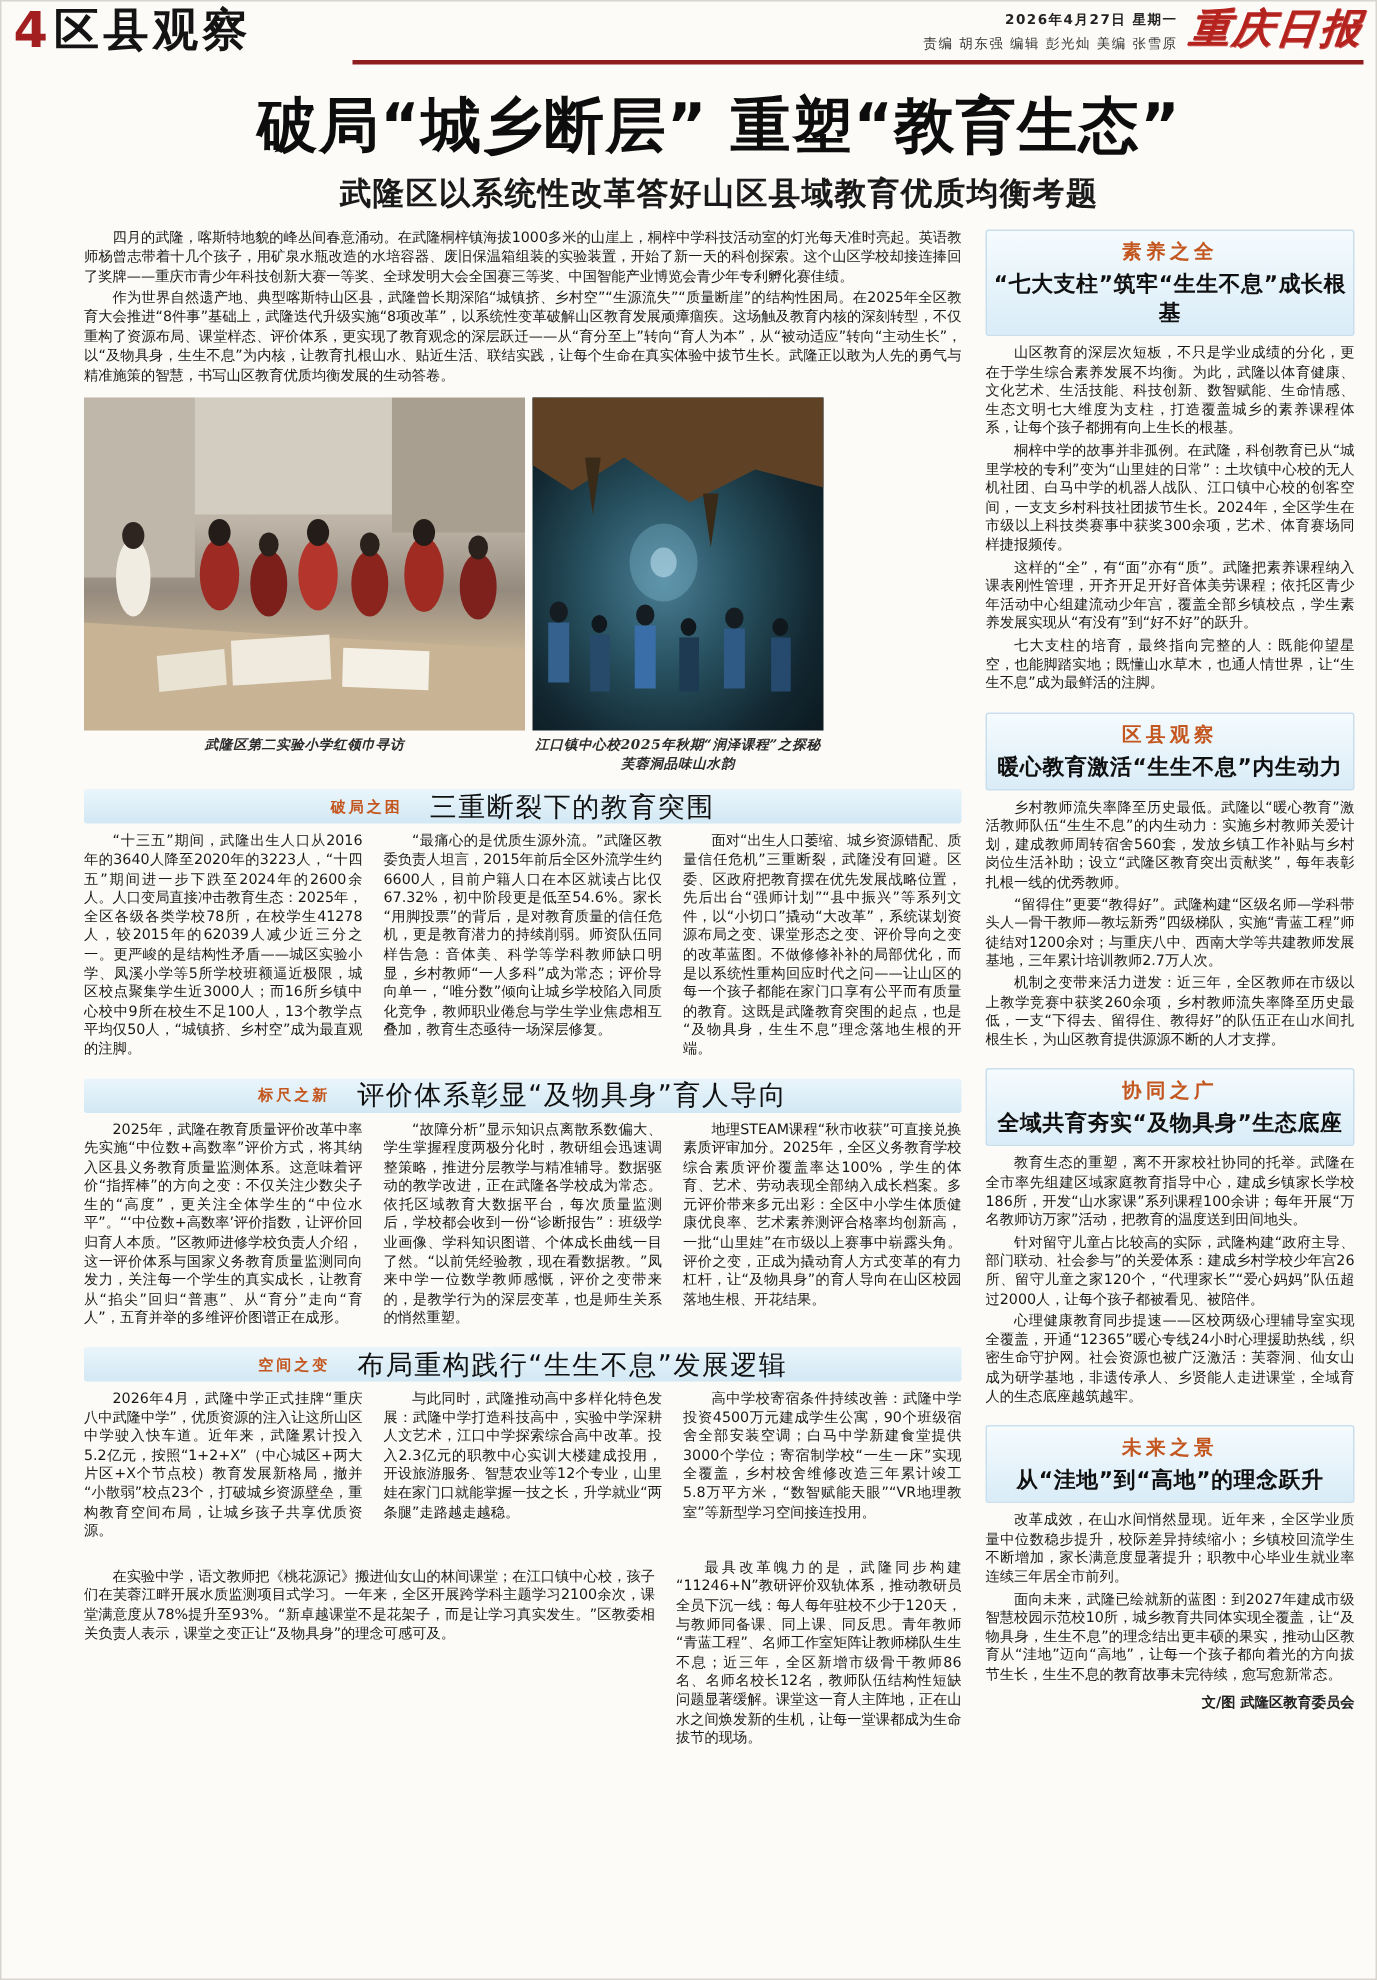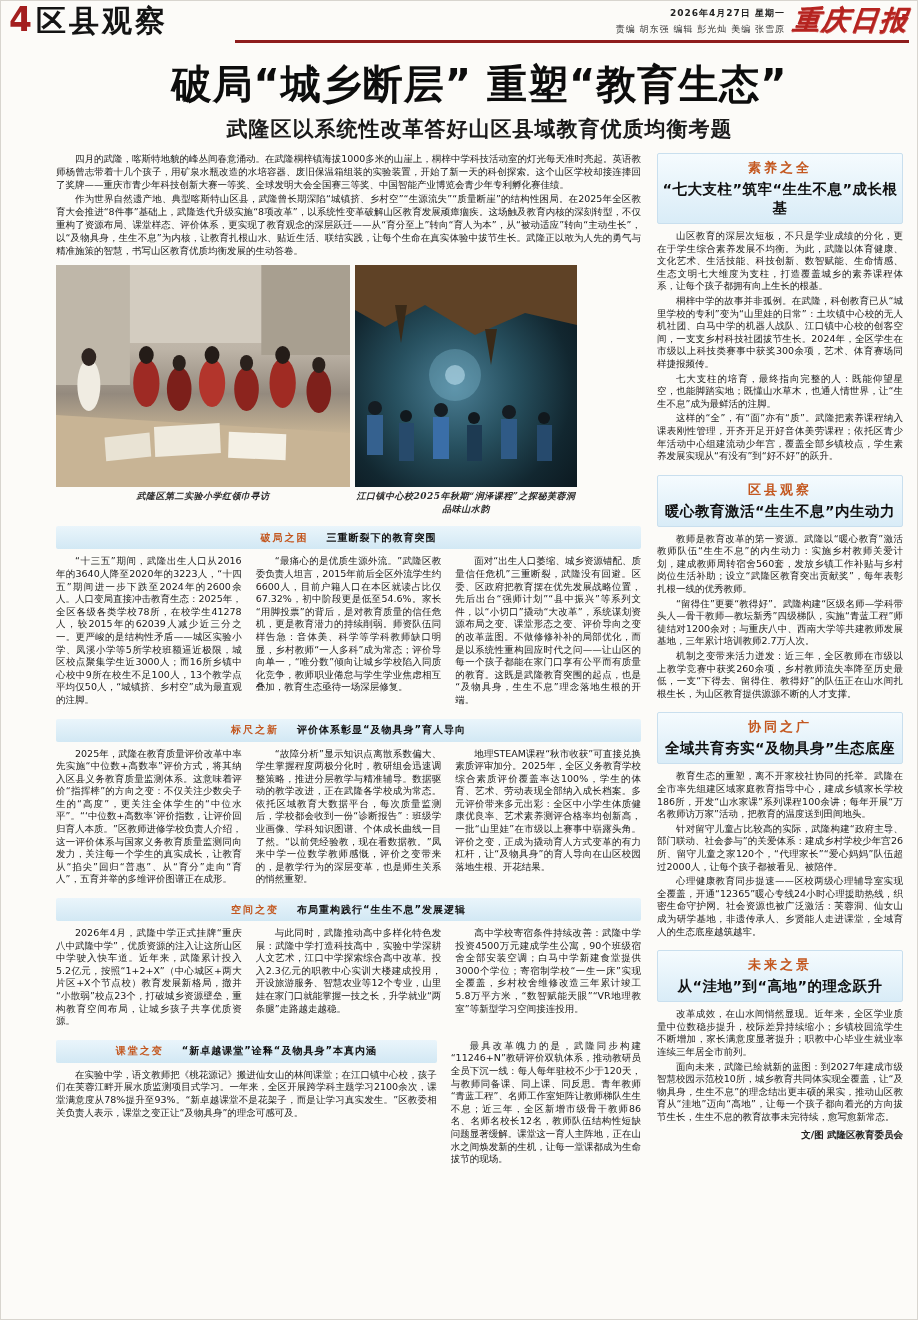--- a/index.html
+++ b/index.html
@@ -43,35 +43,35 @@
   
   .intro p{font-size:9.5px;line-height:12.8px;color:#191919;}
   
   .photo-row{display:flex;gap:5px;margin-top:8px;}
   figure{margin:0;}
   .photo{position:relative;}
   .photo-img{width:100%;height:222px;display:block;}
   .photo-left .photo-img{background:linear-gradient(180deg,#d8d2c6 0%,#bdb4a7 38%,#948a7e 58%,#c6b394 76%,#d8c8aa 100%);}
   .photo-right .photo-img{background:radial-gradient(ellipse at 45% 55%,#4a7d93 0%,#27505f 35%,#122730 68%,#0a141a 100%);}
   .photo-left{width:294px;}
-  .photo-right{width:222px;}
+  .photo-right{width:194px;}
   figcaption{
     font-family:"DejaVu Serif","Liberation Serif",serif;
     font-size:9px;font-weight:700;font-style:italic;color:#2b2b2b;
     text-align:center;margin-top:3px;letter-spacing:0.5px;
   }
   
   .art-sec{margin-top:10px;}
   .sec-bar{
     height:23px;display:flex;align-items:center;justify-content:center;gap:18px;
     background:linear-gradient(180deg,#eaf5fb 0%,#d2e8f4 100%);
     border-radius:2px;
   }
   .sec-name{font-size:10px;font-weight:900;color:#c3571f;letter-spacing:2px;}
-  .sec-sub{font-size:10px;font-weight:700;color:#101010;letter-spacing:1px;}
+  .sec-sub{font-size:18px;font-weight:400;color:#101010;letter-spacing:1px;}
   .sec-cols{display:flex;gap:14px;margin-top:6px;}
   .sec-cols .col{flex:1;min-width:0;}
   
   .bottom-flow{display:flex;gap:14px;margin-top:10px;}
   .bottom-left{flex:2;min-width:0;}
   .bottom-left .art-sec{margin-top:0;}
   .bottom-right{flex:1;min-width:0;}
   
   .sb-box{
     background:linear-gradient(180deg,#f5fbfe 0%,#d9ecf7 100%);
@@ -219,24 +219,20 @@
             </div>
           <div class="col">
               <p>高中学校寄宿条件持续改善：武隆中学投资4500万元建成学生公寓，90个班级宿舍全部安装空调；白马中学新建食堂提供3000个学位；寄宿制学校“一生一床”实现全覆盖，乡村校舍维修改造三年累计竣工5.8万平方米，“数智赋能天眼”“VR地理教室”等新型学习空间接连投用。</p>
             </div>
         </div>
       </section>
 
       <div class="bottom-flow">
         <div class="bottom-left">
           <section class="art-sec">
-            <div class="sec-bar">
-              <span class="sec-name">课堂之变</span>
-              <span class="sec-sub">“新卓越课堂”诠释“及物具身”本真内涵</span>
-            </div>
             <div class="sec-cols bodytext">
               <div class="col">
                   <p>在实验中学，语文教师把《桃花源记》搬进仙女山的林间课堂；在江口镇中心校，孩子们在芙蓉江畔开展水质监测项目式学习。一年来，全区开展跨学科主题学习2100余次，课堂满意度从78%提升至93%。“新卓越课堂不是花架子，而是让学习真实发生。”区教委相关负责人表示，课堂之变正让“及物具身”的理念可感可及。</p>
                 </div>
             </div>
           </section>
         </div>
         <div class="bottom-right bodytext">
           <p>最具改革魄力的是，武隆同步构建“11246+N”教研评价双轨体系，推动教研员全员下沉一线：每人每年驻校不少于120天，与教师同备课、同上课、同反思。青年教师“青蓝工程”、名师工作室矩阵让教师梯队生生不息；近三年，全区新增市级骨干教师86名、名师名校长12名，教师队伍结构性短缺问题显著缓解。课堂这一育人主阵地，正在山水之间焕发新的生机，让每一堂课都成为生命拔节的现场。</p>
         </div>
@@ -246,30 +242,30 @@
 
     <aside class="sidebar">
 
       <div class="sb-box">
         <div class="sb-name">素养之全</div>
         <div class="sb-sub">“七大支柱”筑牢“生生不息”成长根基</div>
       </div>
       <div class="sb-body bodytext">
         <p>山区教育的深层次短板，不只是学业成绩的分化，更在于学生综合素养发展不均衡。为此，武隆以体育健康、文化艺术、生活技能、科技创新、数智赋能、生命情感、生态文明七大维度为支柱，打造覆盖城乡的素养课程体系，让每个孩子都拥有向上生长的根基。</p>
         <p>桐梓中学的故事并非孤例。在武隆，科创教育已从“城里学校的专利”变为“山里娃的日常”：土坎镇中心校的无人机社团、白马中学的机器人战队、江口镇中心校的创客空间，一支支乡村科技社团拔节生长。2024年，全区学生在市级以上科技类赛事中获奖300余项，艺术、体育赛场同样捷报频传。</p>
+        <p>这样的“全”，有“面”亦有“质”。武隆把素养课程纳入课表刚性管理，开齐开足开好音体美劳课程；依托区青少年活动中心组建流动少年宫，覆盖全部乡镇校点，学生素养发展实现从“有没有”到“好不好”的跃升。</p>
         <p>七大支柱的培育，最终指向完整的人：既能仰望星空，也能脚踏实地；既懂山水草木，也通人情世界，让“生生不息”成为最鲜活的注脚。</p>
-        <p>这样的“全”，有“面”亦有“质”。武隆把素养课程纳入课表刚性管理，开齐开足开好音体美劳课程；依托区青少年活动中心组建流动少年宫，覆盖全部乡镇校点，学生素养发展实现从“有没有”到“好不好”的跃升。</p>
       </div>
 
       <div class="sb-box">
         <div class="sb-name">区县观察</div>
         <div class="sb-sub">暖心教育激活“生生不息”内生动力</div>
       </div>
       <div class="sb-body bodytext">
-        <p>教师是教育改革的第一资源。武隆以“暖心教育”激活教师队伍“生生不息”的内生动力：实施乡村教师关爱计划，建成教师周转宿舍560套，发放乡镇工作补贴与乡村岗位生活补助；设立“武隆区教育突出贡献奖”，每年表彰扎根一线的优秀教师。</p>
+        <p>乡村教师流失率降至历史最低。武隆以“暖心教育”激活教师队伍“生生不息”的内生动力：实施乡村教师关爱计划，建成教师周转宿舍560套，发放乡镇工作补贴与乡村岗位生活补助；设立“武隆区教育突出贡献奖”，每年表彰扎根一线的优秀教师。</p>
         <p>“留得住”更要“教得好”。武隆构建“区级名师—学科带头人—骨干教师—教坛新秀”四级梯队，实施“青蓝工程”师徒结对1200余对；与重庆八中、西南大学等共建教师发展基地，三年累计培训教师2.7万人次。</p>
         <p>机制之变带来活力迸发：近三年，全区教师在市级以上教学竞赛中获奖260余项，乡村教师流失率降至历史最低，一支“下得去、留得住、教得好”的队伍正在山水间扎根生长，为山区教育提供源源不断的人才支撑。</p>
       </div>
 
       <div class="sb-box">
         <div class="sb-name">协同之广</div>
         <div class="sb-sub">全域共育夯实“及物具身”生态底座</div>
       </div>
       <div class="sb-body bodytext">
         <p>教育生态的重塑，离不开家校社协同的托举。武隆在全市率先组建区域家庭教育指导中心，建成乡镇家长学校186所，开发“山水家课”系列课程100余讲；每年开展“万名教师访万家”活动，把教育的温度送到田间地头。</p>

